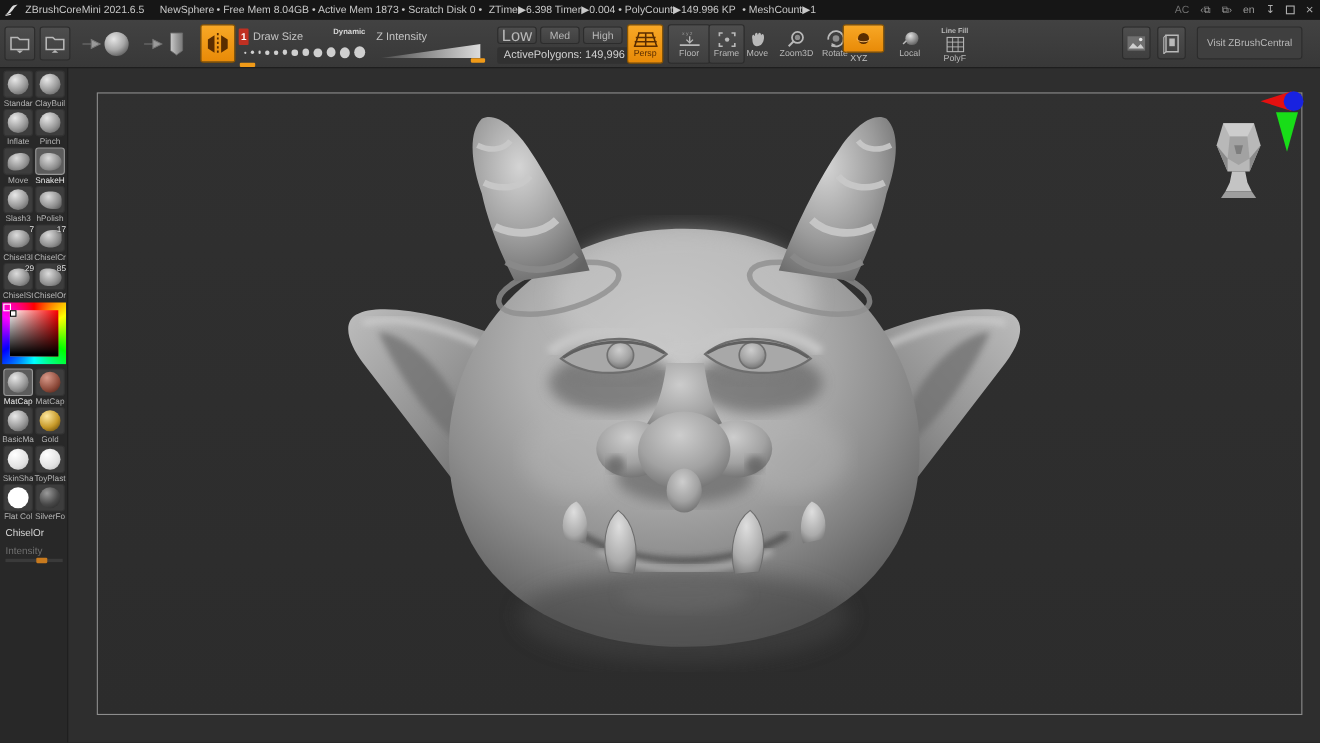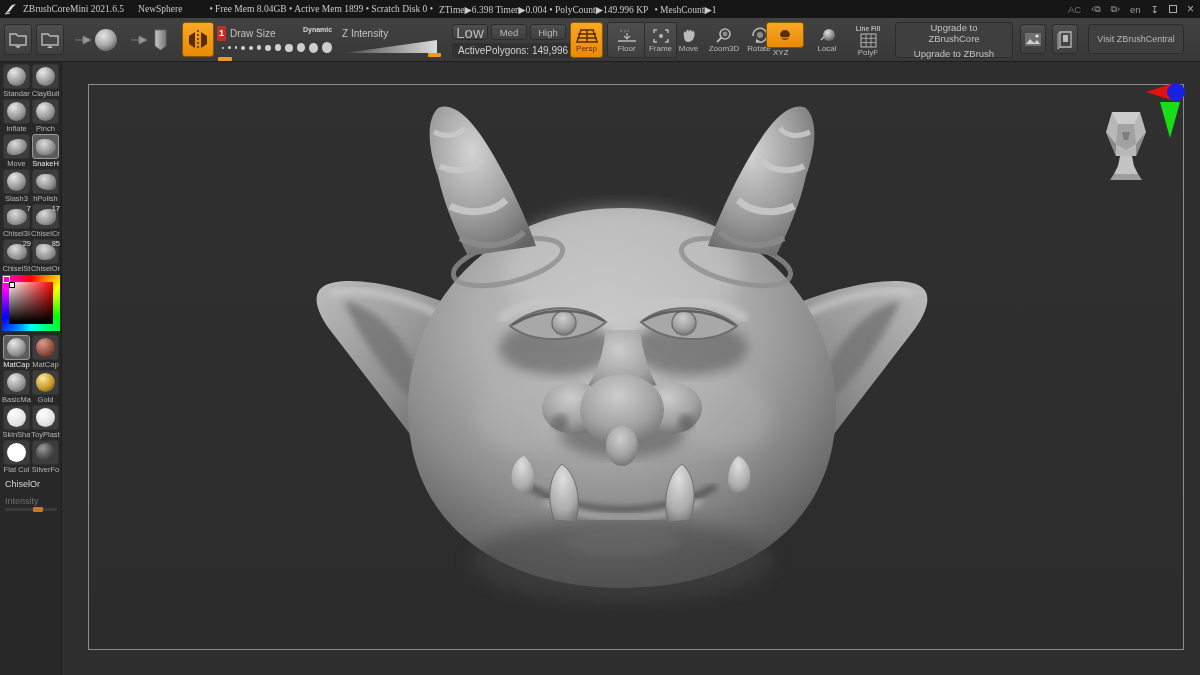--- a/index.html
+++ b/index.html
@@ -2,21 +2,21 @@
 <html><head>
 <meta charset="utf-8">
 <style>
   * { margin:0; padding:0; box-sizing:border-box; }
   html,body { width:1200px; height:675px; background:#222; overflow:hidden; }
   body { font-family:"Liberation Sans","DejaVu Sans",sans-serif; color:#bdbdbd; -webkit-font-smoothing:antialiased; }
   #app { position:relative; width:1200px; height:675px; background:#2e2e2e; }
 
   
   .titlebar { position:absolute; left:0; top:0; width:1200px; height:18px; background:#161616; display:flex; align-items:center; font-size:9.5px; color:#c9c9c9; z-index:30; }
-  .titlebar .seg { white-space:nowrap;font-family:Liberation Serif, serif; }
+  .titlebar .seg { white-space:nowrap; }
   .tb-right { position:absolute; right:6px; top:0; height:18px; display:flex; align-items:center; gap:10px; color:#9a9a9a; }
   .winbtn { cursor:default; font-size:10px; color:#b0b0b0; }
   .dim { color:#6f6f6f; }
   .logo-glyph { width:14px; height:12px; margin:0 5px 0 4px; }
 
   
   .toolbar { position:absolute; left:0; top:18px; width:1200px; height:44px; background:linear-gradient(#424242,#383838); border-bottom:1px solid #1d1d1d; z-index:25; }
   .btn { position:absolute; background:linear-gradient(#4e4e4e,#3f3f3f); border:1px solid #2c2c2c; border-radius:3px; display:flex; flex-direction:column; align-items:center; justify-content:center; color:#b9b9b9; font-size:8px; }
   .btn.orange { background:linear-gradient(#f8a826,#e88a07); color:#5a2d00; border-color:#8a5500; }
   .btn .blabel { font-size:8px; line-height:9px; }
@@ -65,22 +65,22 @@
 <body>
 
 <div id="app">
 
   <div class="titlebar">
     <svg class="logo-glyph" viewBox="0 0 14 12">
         <path d="M1,10 C4,9 5,4 8,2 L12,1 L9,4 C7,7 5,10 1,10 Z" fill="#dcdcdc"></path>
         <path d="M1,11 L6,10" stroke="#dcdcdc" stroke-width="1"></path>
       </svg>
     <span class="seg" style="margin-right:14px">ZBrushCoreMini 2021.6.5</span>
-    <span class="seg" style="margin-right:27px">NewSphere</span>
-    <span class="seg" style="margin-right:6px">• Free Mem 8.04GB • Active Mem 1899 • Scratch Disk 0 •</span>
+    <span class="seg" style="margin-right:2px">NewSphere</span>
+    <span class="seg" style="margin-right:6px">• Free Mem 8.04GB • Active Mem 1873 • Scratch Disk 0 •</span>
     <span class="seg" style="margin-right:6px">ZTime▶6.398 Timer▶0.004 • PolyCount▶149.996 KP</span>
     <span class="seg">• MeshCount▶1</span>
     <div class="tb-right">
       <span class="dim">AC</span>
       <span style="font-size:9px">‹⧉</span>
       <span style="font-size:9px">⧉›</span>
       <span>en</span>
       <span class="winbtn">↧</span>
       <span class="winbtn" style="display:inline-block;width:8px;height:8px;border:1px solid #b0b0b0"></span>
       <span class="winbtn" style="font-size:12px">×</span>
@@ -234,24 +234,20 @@
         </svg>
       <span class="blabel">Local</span>
     </div>
     <div class="btn" style="left:848px;top:2px;width:40px;height:40px;background:none;border:none">
       <span class="blabel" style="font-size:6.5px;font-weight:bold">Line Fill</span>
       <svg width="17" height="15" viewBox="0 0 17 15">
           <rect x="1" y="1" width="15" height="13" fill="none" stroke="#b9b9b9" stroke-width="1"></rect>
           <path d="M1,5.3 h15 M1,9.6 h15 M6,1 v13 M11,1 v13" stroke="#b9b9b9" stroke-width="0.8"></path>
         </svg>
       <span class="blabel">PolyF</span>
-    </div>
-    <div class="panel2" style="left:895px;top:4px;width:118px;height:36px">
-      <div>Upgrade to ZBrushCore</div>
-      <div>Upgrade to ZBrush</div>
     </div>
     <div class="btn" style="left:1020px;top:6px;width:26px;height:30px">
       <svg width="18" height="15" viewBox="0 0 18 15">
           <rect x="1" y="1" width="16" height="13" fill="#6f6f6f"></rect>
           <path d="M2,12 l4,-5 l4,4 l3,-3 l3,4 z" fill="#cfcfcf"></path>
           <circle cx="13" cy="4" r="1.6" fill="#e8e8e8"></circle>
         </svg>
     </div>
     <div class="btn" style="left:1052px;top:6px;width:26px;height:30px">
       <svg width="17" height="19" viewBox="0 0 17 19">

